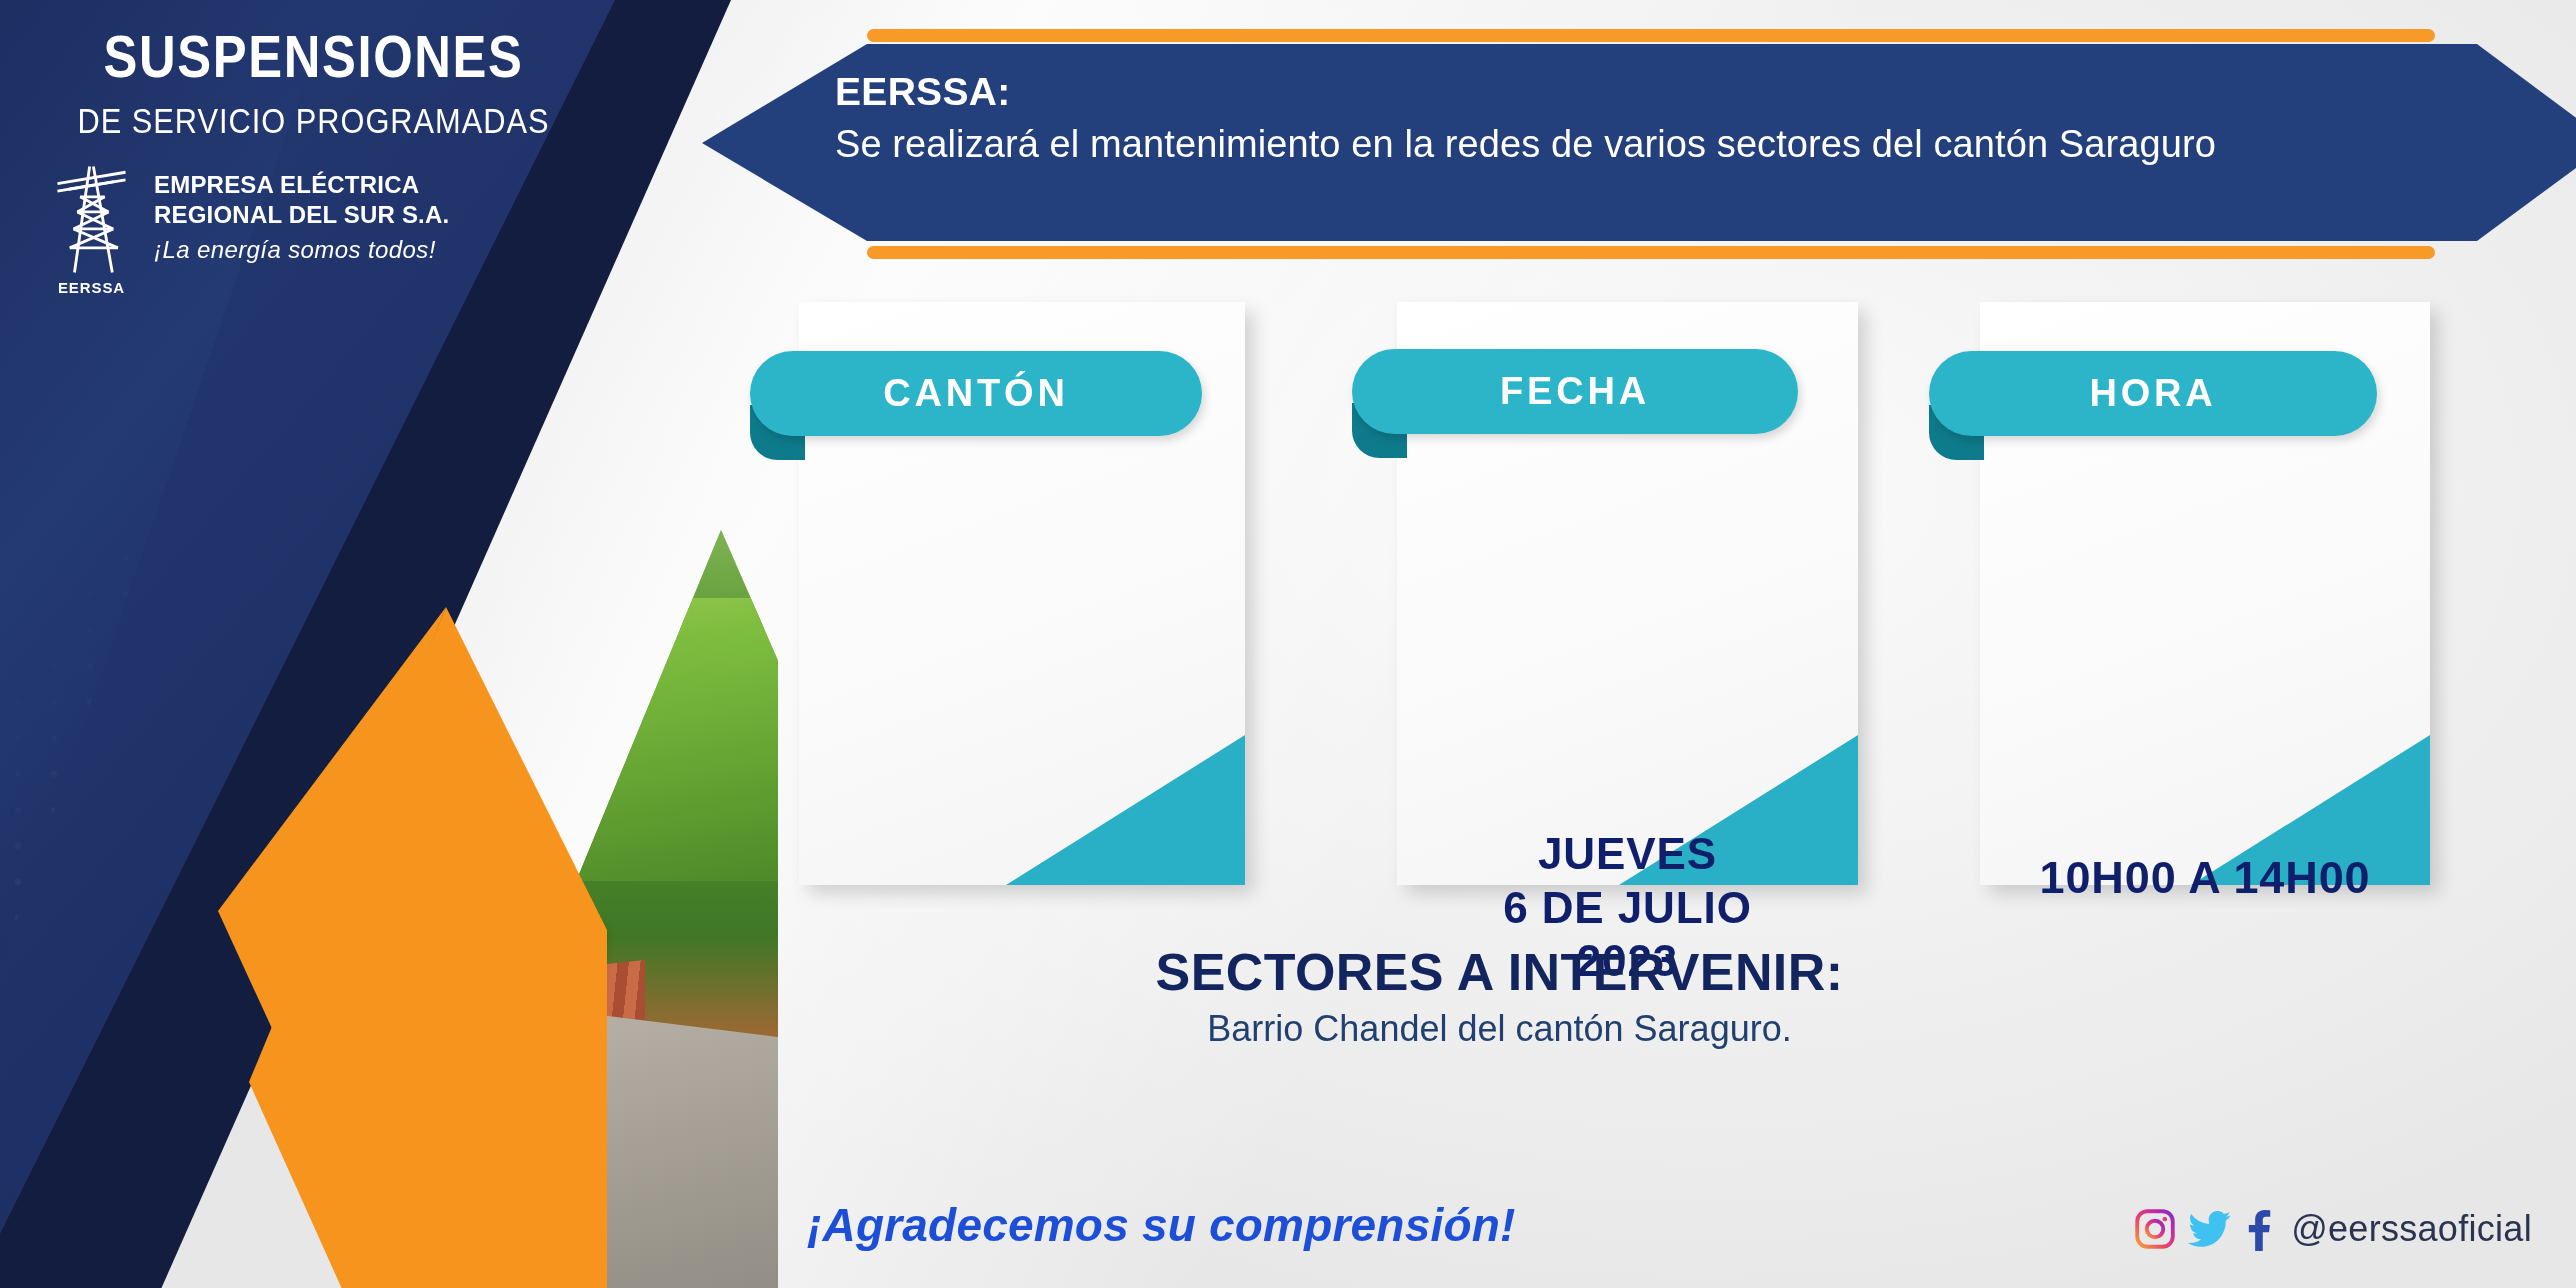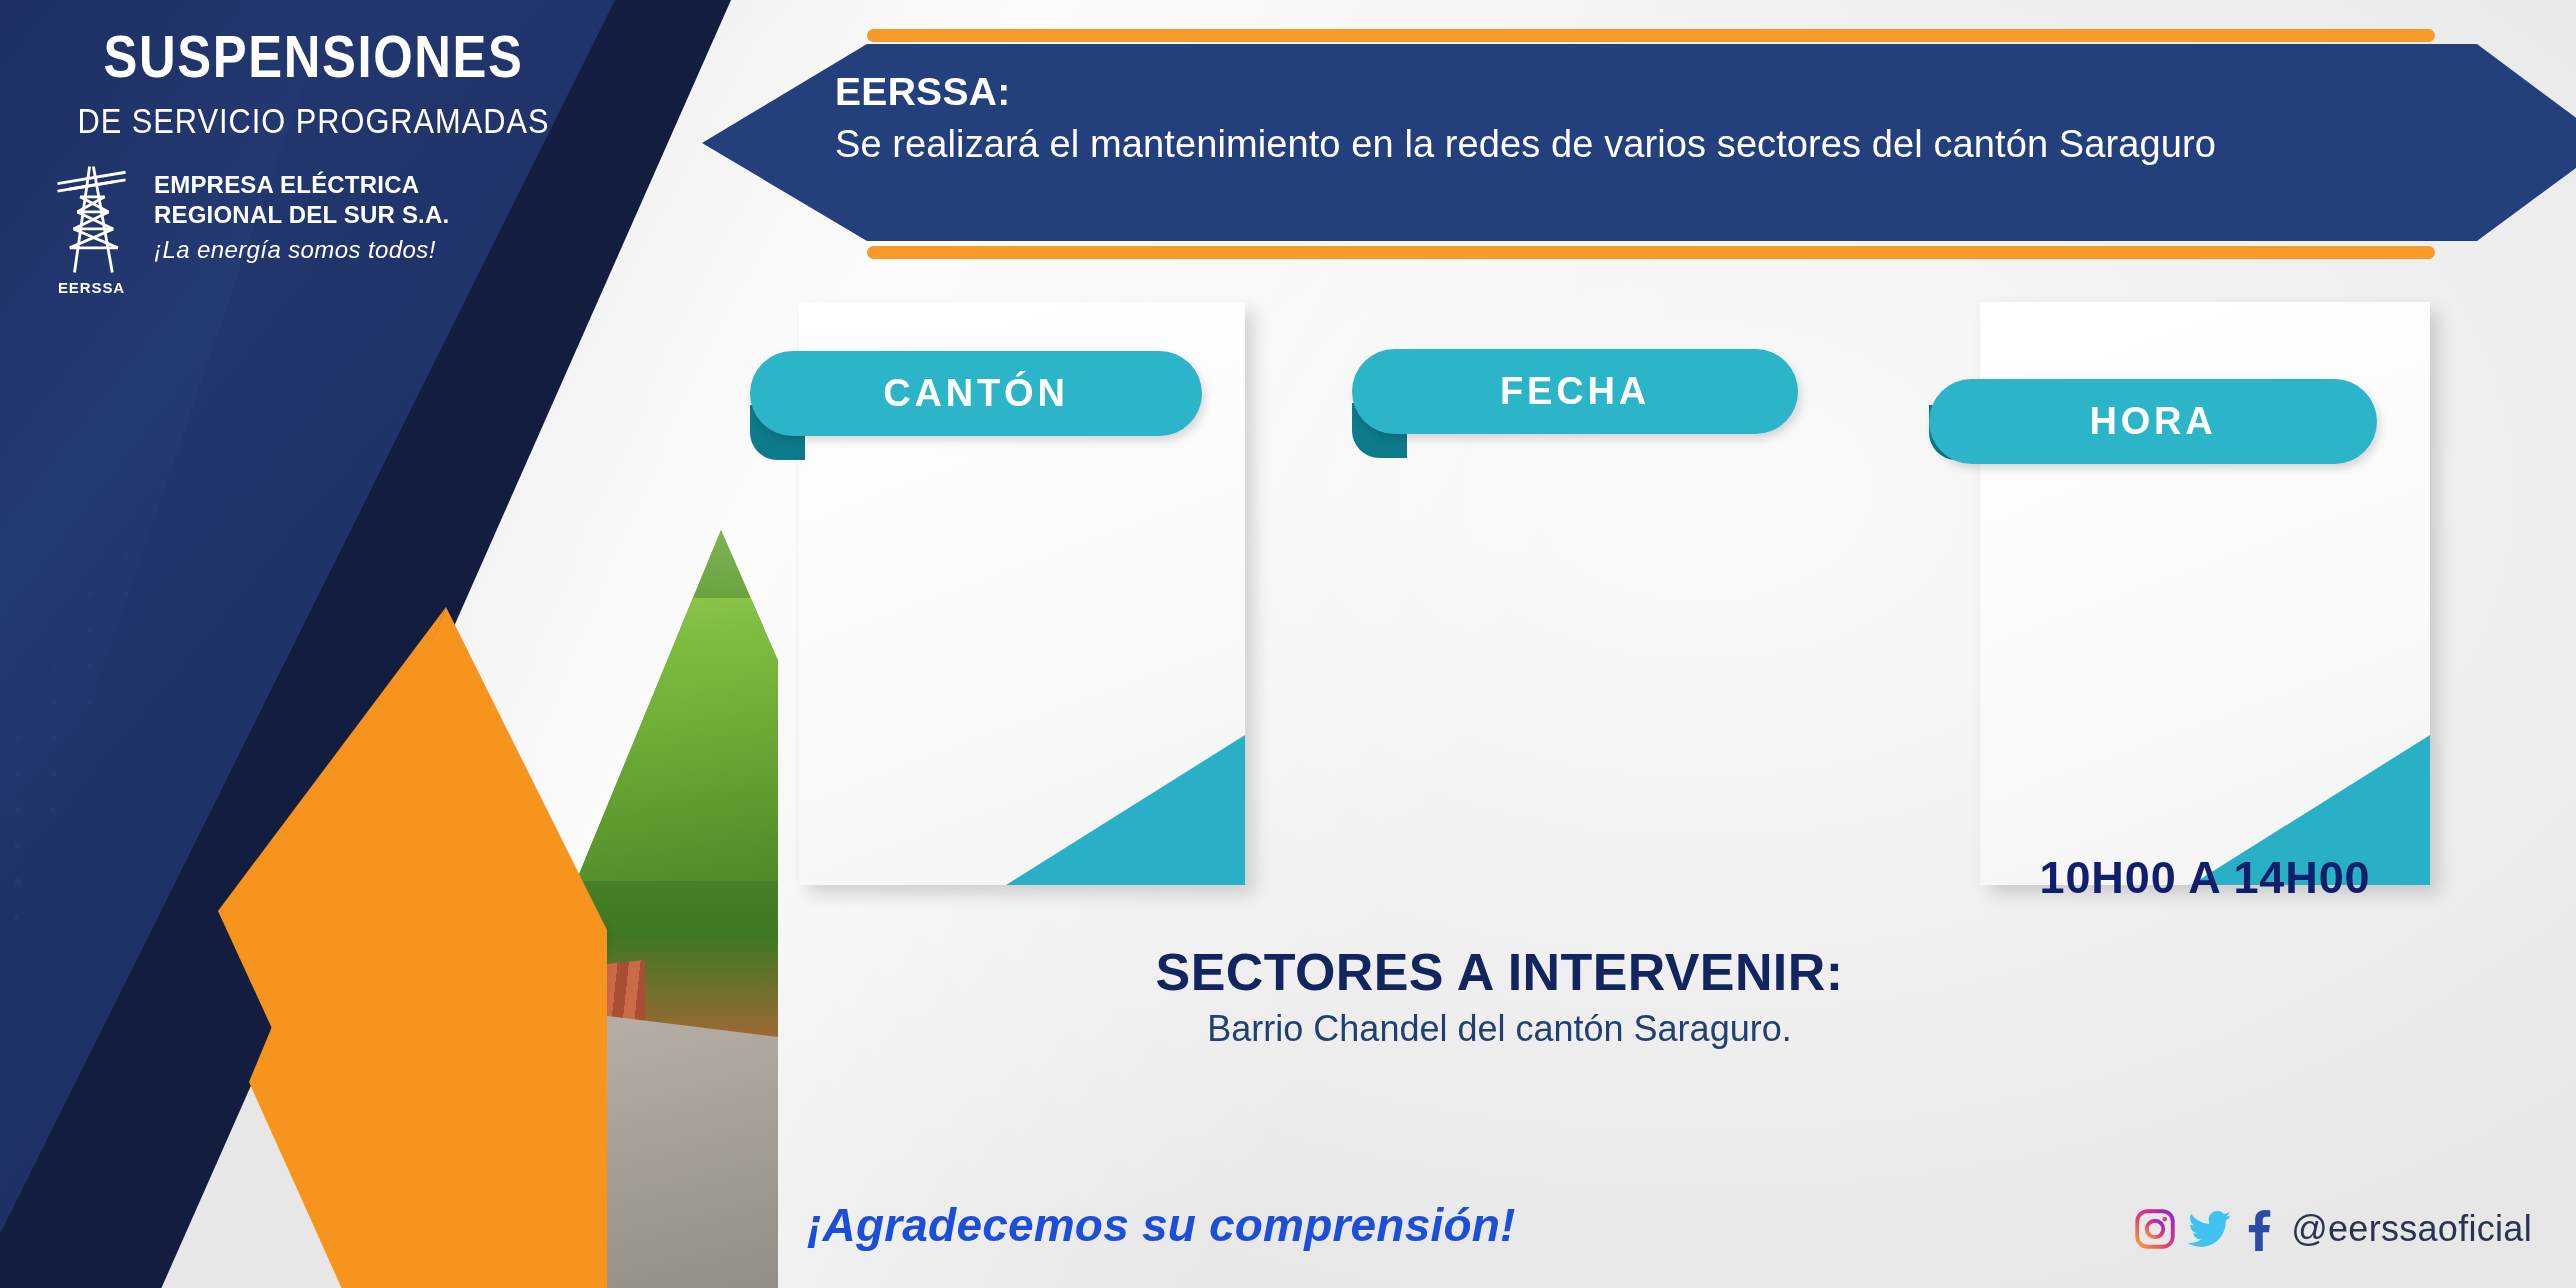--- a/index.html
+++ b/index.html
@@ -207,21 +207,21 @@
     border-radius:0 0 0 27.5px;
   }
   .pill {
     position:absolute; height:85px; background:#2cb4c9;
     border-radius:43px; display:flex; align-items:center; justify-content:center;
     color:#ffffff; font-weight:bold; letter-spacing:3.8px; font-size:38px;
     box-shadow:2.8px 4.7px 9.5px rgba(0,0,0,.15);
   }
   .pill.p1 { left:750px;  top:351px; width:452px; }
   .pill.p2 { left:1352px; top:349px; width:446px; }
-  .pill.p3 { left:1929px; top:351px; width:448px;margin-top:28px; }
+  .pill.p3 { left:1929px; top:351px; width:448px; }
   .fold.f1 { left:750px;  top:405px; }
   .fold.f2 { left:1352px; top:403px; }
   .fold.f3 { left:1929px; top:405px; }
 
   .card-value {
     position:absolute; left:0; right:0; text-align:center;
     color:#0f1f6b; font-weight:bold; line-height:1.22;
   }
   .card-value.v1 { top:553px; font-size:46px; letter-spacing:1.4px; }
   .card-value.v2 { top:525px; font-size:44px; letter-spacing:0.9px; }
@@ -352,20 +352,28 @@
     <div class="b-line1">EERSSA:</div>
     <div class="b-line2">Se realizará el mantenimiento en la redes de varios sectores del cantón Saraguro</div>
   </div>
 
   <div class="card c1">
     <div class="card-corner"></div>
   </div>
   <div class="pill-fold fold f1"></div>
   <div class="pill p1">CANTÓN</div>
 
+  <div class="card c2">
+    <div class="card-corner"></div>
+    <div class="card-value v2">
+      <div>JUEVES</div>
+      <div>6 DE JULIO</div>
+      <div>2023</div>
+    </div>
+  </div>
   <div class="pill-fold fold f2"></div>
   <div class="pill p2">FECHA</div>
 
   <div class="card c3">
     <div class="card-corner"></div>
     <div class="card-value v3">10H00 A 14H00</div>
   </div>
   <div class="pill-fold fold f3"></div>
   <div class="pill p3">HORA</div>
 

